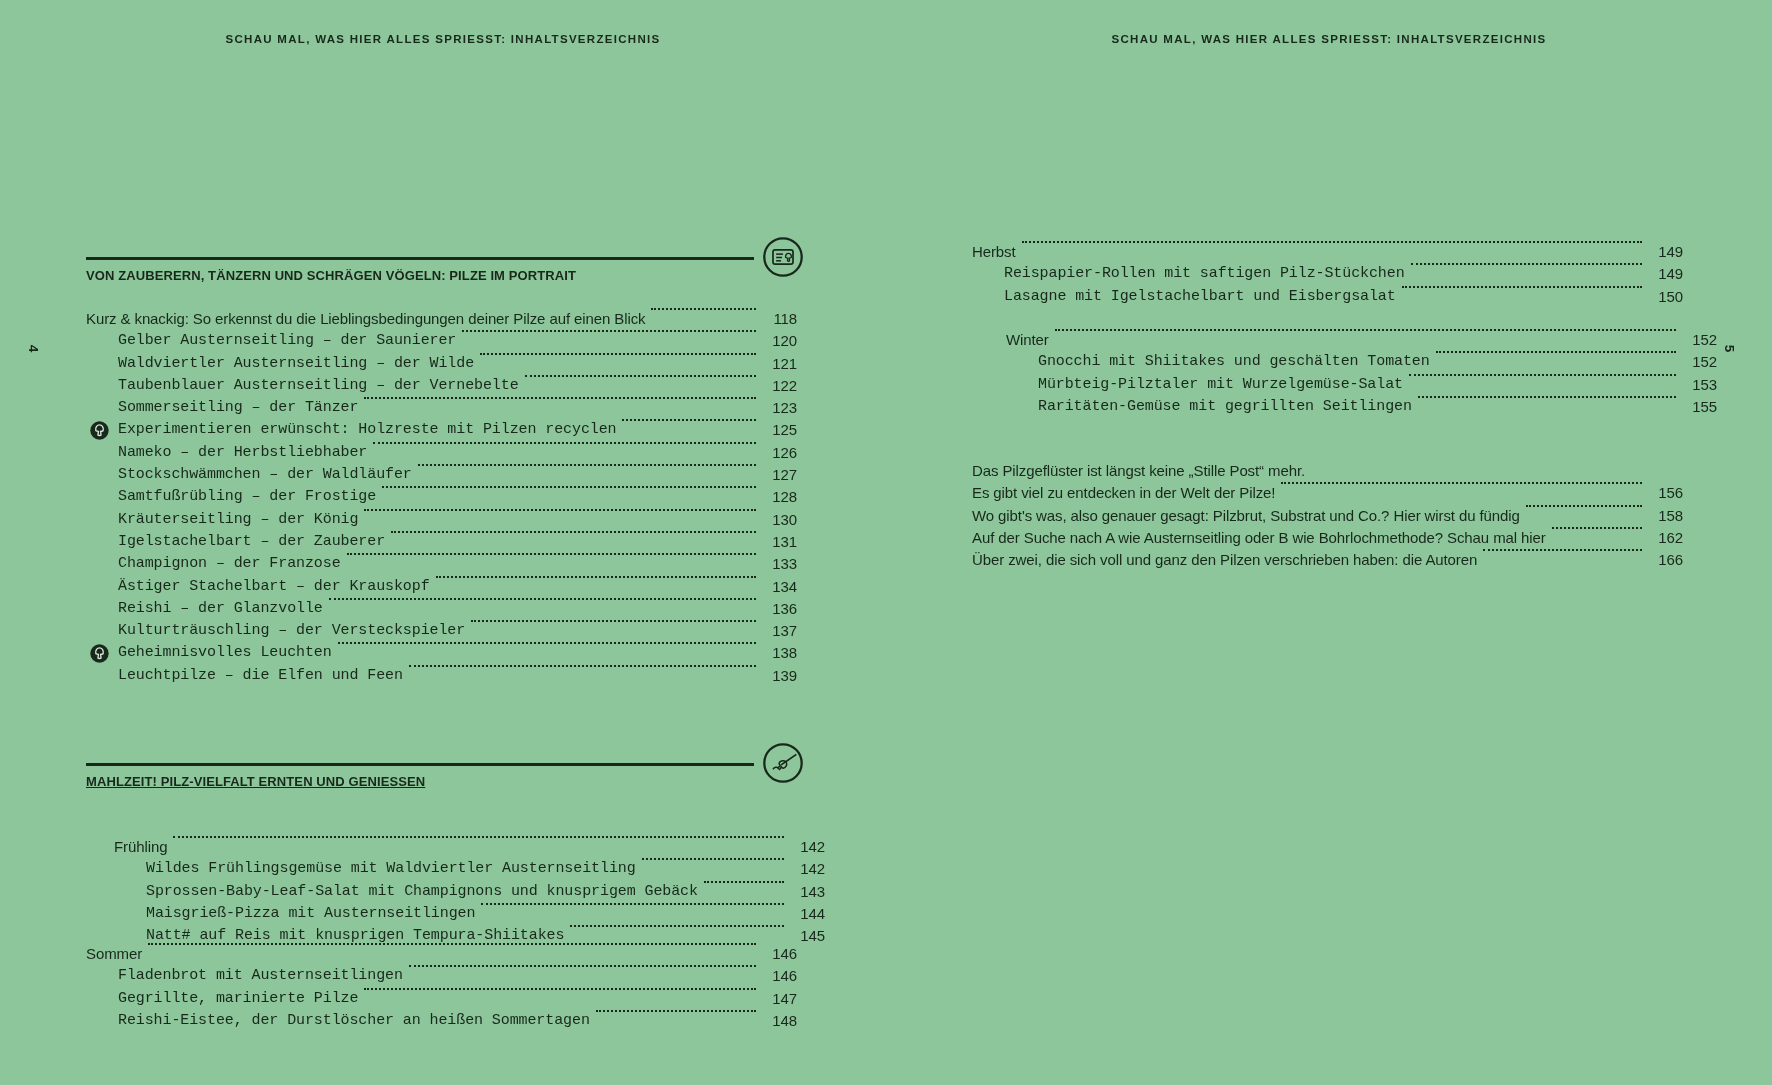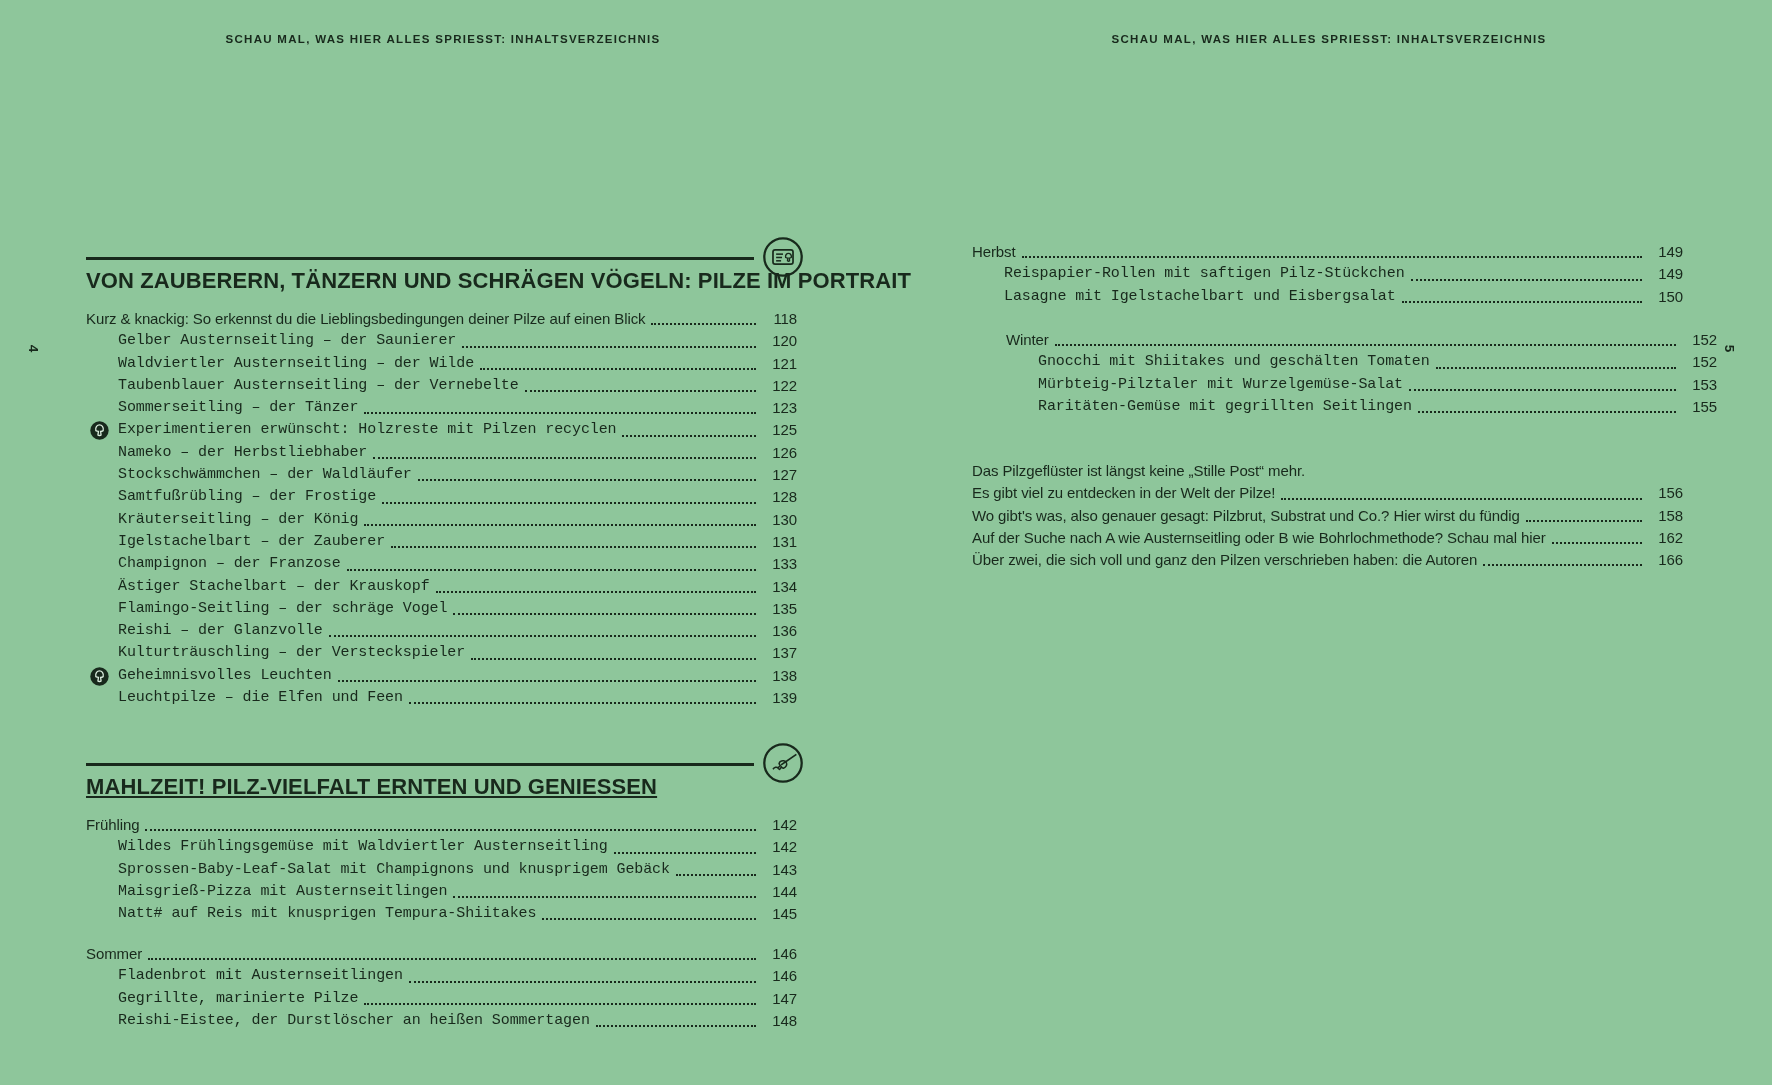--- a/index.html
+++ b/index.html
@@ -32,39 +32,39 @@
   #folio-right{left:1726px;}
 
   .rule{
     position:absolute;left:86px;width:668px;height:2.5px;
     background:var(--ink);
   }
   #rule-1{top:257px;}
   #rule-2{top:763px;}
   .section-title{
     position:absolute;left:86px;
-    font-size:22px;font-weight:700;letter-spacing:0.1px;white-space:nowrap;
+    font-size:13px;font-weight:700;letter-spacing:0.1px;white-space:nowrap;
   }
   #title-1{top:268px;}
   #title-2{top:774px;text-decoration:underline;}
   .section-icon{position:absolute;width:42px;height:42px;left:762px;}
   #icon-1{top:236px;}
   #icon-2{top:742px;}
 
   .toc{position:absolute;width:711px;left:86px;}
   #page-right .toc{left:86px;}
   #toc-portraits{top:308px;}
-  #toc-fruehling{top:814px;}
+  #toc-fruehling{top:836px;margin-left:28px;}
   #toc-sommer{top:943px;}
   #toc-herbst{top:241px;}
   #toc-winter{top:329px;margin-left:34px;}
   #toc-outro{top:460px;}
 
   .row{
-    display:flex;align-items:flex-end;height:22.3px;position:relative;
+    display:flex;height:22.3px;position:relative;
     font-size:15px;letter-spacing:-0.1px;line-height:22.3px;white-space:nowrap;
   }
   .row .lbl{flex:none;line-height:22.3px;}
   .row.ind .lbl{margin-left:32px;font-family:Liberation Mono, monospace;}
   .leader{
     flex:1;min-width:12px;height:0;
     border-bottom:2px dotted var(--ink);
     margin:0 3px 5px 6px;
   }
   .num{flex:none;width:38px;text-align:right;line-height:22.3px;}
@@ -154,25 +154,20 @@
         <span class="lbl">Champignon – der Franzose</span>
         <span class="leader"></span>
         <span class="num">133</span>
       </div>
       <div class="row ind">
         <span class="lbl">Ästiger Stachelbart – der Krauskopf</span>
         <span class="leader"></span>
         <span class="num">134</span>
       </div>
       <div class="row ind">
-        <span class="lbl">Flamingo-Seitling – der schräge Vogel</span>
-        <span class="leader"></span>
-        <span class="num">135</span>
-      </div>
-      <div class="row ind">
         <span class="lbl">Reishi – der Glanzvolle</span>
         <span class="leader"></span>
         <span class="num">136</span>
       </div>
       <div class="row ind">
         <span class="lbl">Kulturträuschling – der Versteckspieler</span>
         <span class="leader"></span>
         <span class="num">137</span>
       </div>
       <div class="row ind">

